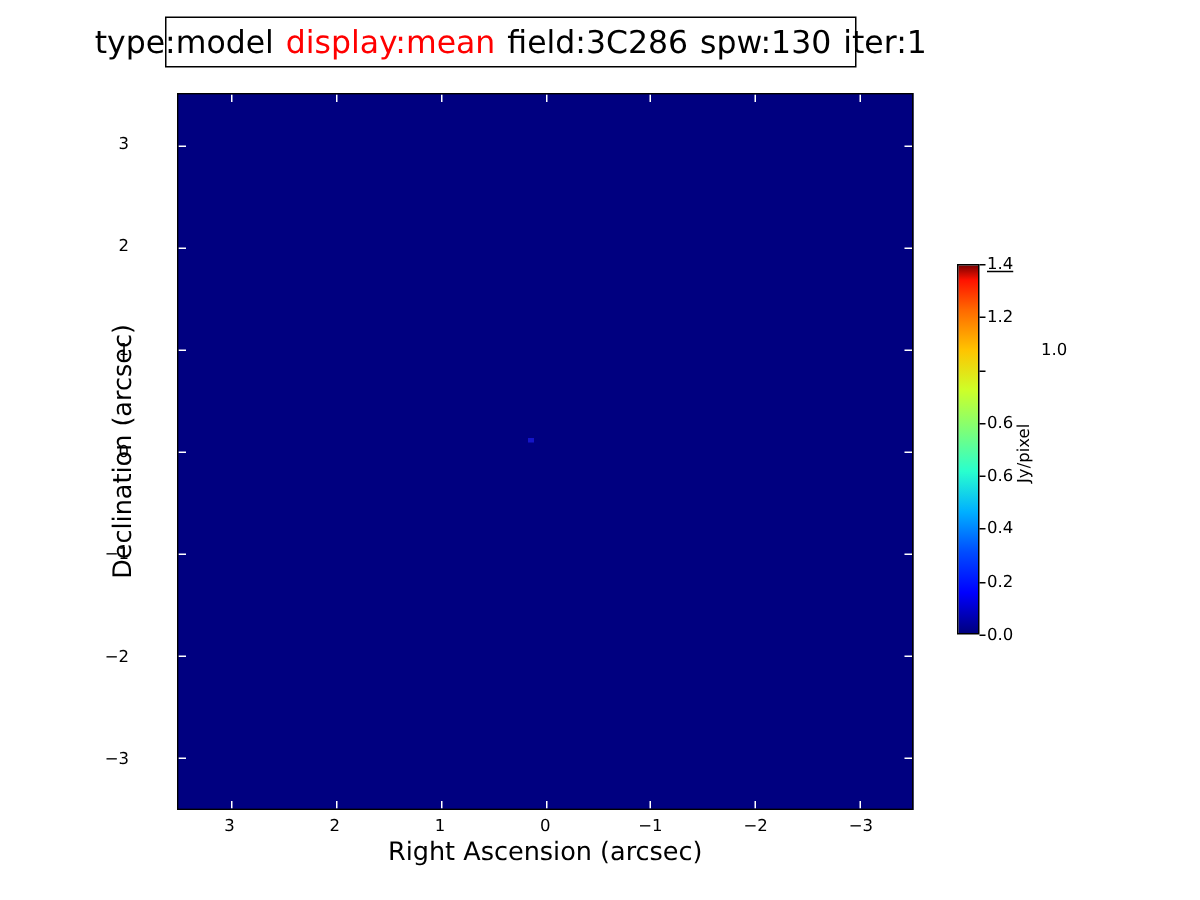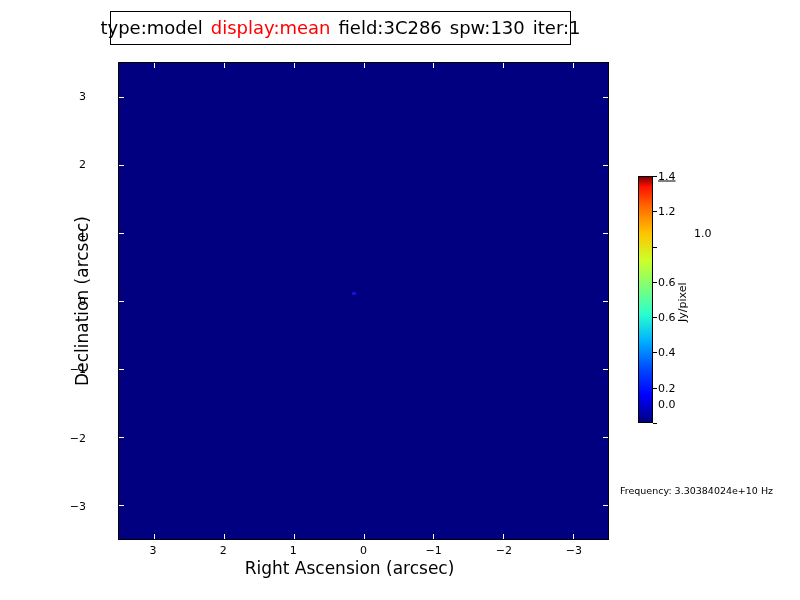--- a/index.html
+++ b/index.html
@@ -25,21 +25,21 @@
     height: 34px;
     border: 1px solid #000000;
     background: #ffffff;
     box-sizing: border-box;
     display: flex;
     align-items: center;
     justify-content: center;
     white-space: nowrap;
   }
   .title-seg {
-    font-size: 18px;
+    font-size: 21px;
     line-height: 1;
     padding: 0 4px;
   }
   .title-seg.hl { color: #ff0000; }
 
   
   #plot-frame {
     position: absolute;
     left: 118px;
     top: 62px;
@@ -91,21 +91,21 @@
     font-size: 11px;
     color: #000000;
     transform: translateY(-50%);
     right: 714px; 
     text-align: right;
   }
 
   
   #xlabel {
     position: absolute;
-    left: 104px;
+    left: 118px;
     width: 491px;
     top: 558px;
     text-align: center;
     font-size: 17px;
   }
   #ylabel {
     position: absolute;
     left: 0;
     top: 0;
     width: 478px;
@@ -268,28 +268,27 @@
       <div class="cb-tick" style="top: 85.7143%;"></div>
       <div class="cb-tick" style="top: 71.4286%;"></div>
       <div class="cb-tick" style="top: 57.1429%;"></div>
       <div class="cb-tick" style="top: 42.8571%;"></div>
       <div class="cb-tick" style="top: 28.5714%;"></div>
       <div class="cb-tick" style="top: 14.2857%;"></div>
       <div class="cb-tick" style="top: 0%;"></div>
     </div>
 </div>
 <div id="cbticklabels">
-    <div class="cbticklabel" style="top: 404px; text-align: center;">0.0</div>
+    <div class="cbticklabel" style="top: 423px; text-align: center;">0.0</div>
     <div class="cbticklabel" style="top: 387.714px;">0.2</div>
     <div class="cbticklabel" style="top: 352.429px;">0.4</div>
     <div class="cbticklabel" style="top: 317.143px;">0.6</div>
     <div class="cbticklabel" style="top: 281.857px;">0.6</div>
     <div class="cbticklabel" style="top: 233px; margin-left: 36px;">1.0</div>
     <div class="cbticklabel" style="top: 211.286px;">1.2</div>
     <div class="cbticklabel" style="top: 176px; text-decoration: underline;">1.4</div>
   </div>
 <div id="cb-unit">Jy/pixel</div>
 
 <div id="refpos">
   <div id="refpos-lines">
-      <div class="refpos-line">Frequency: 3.30384024e+10 Hz</div>
     </div>
 </div>
 
 </body></html>

